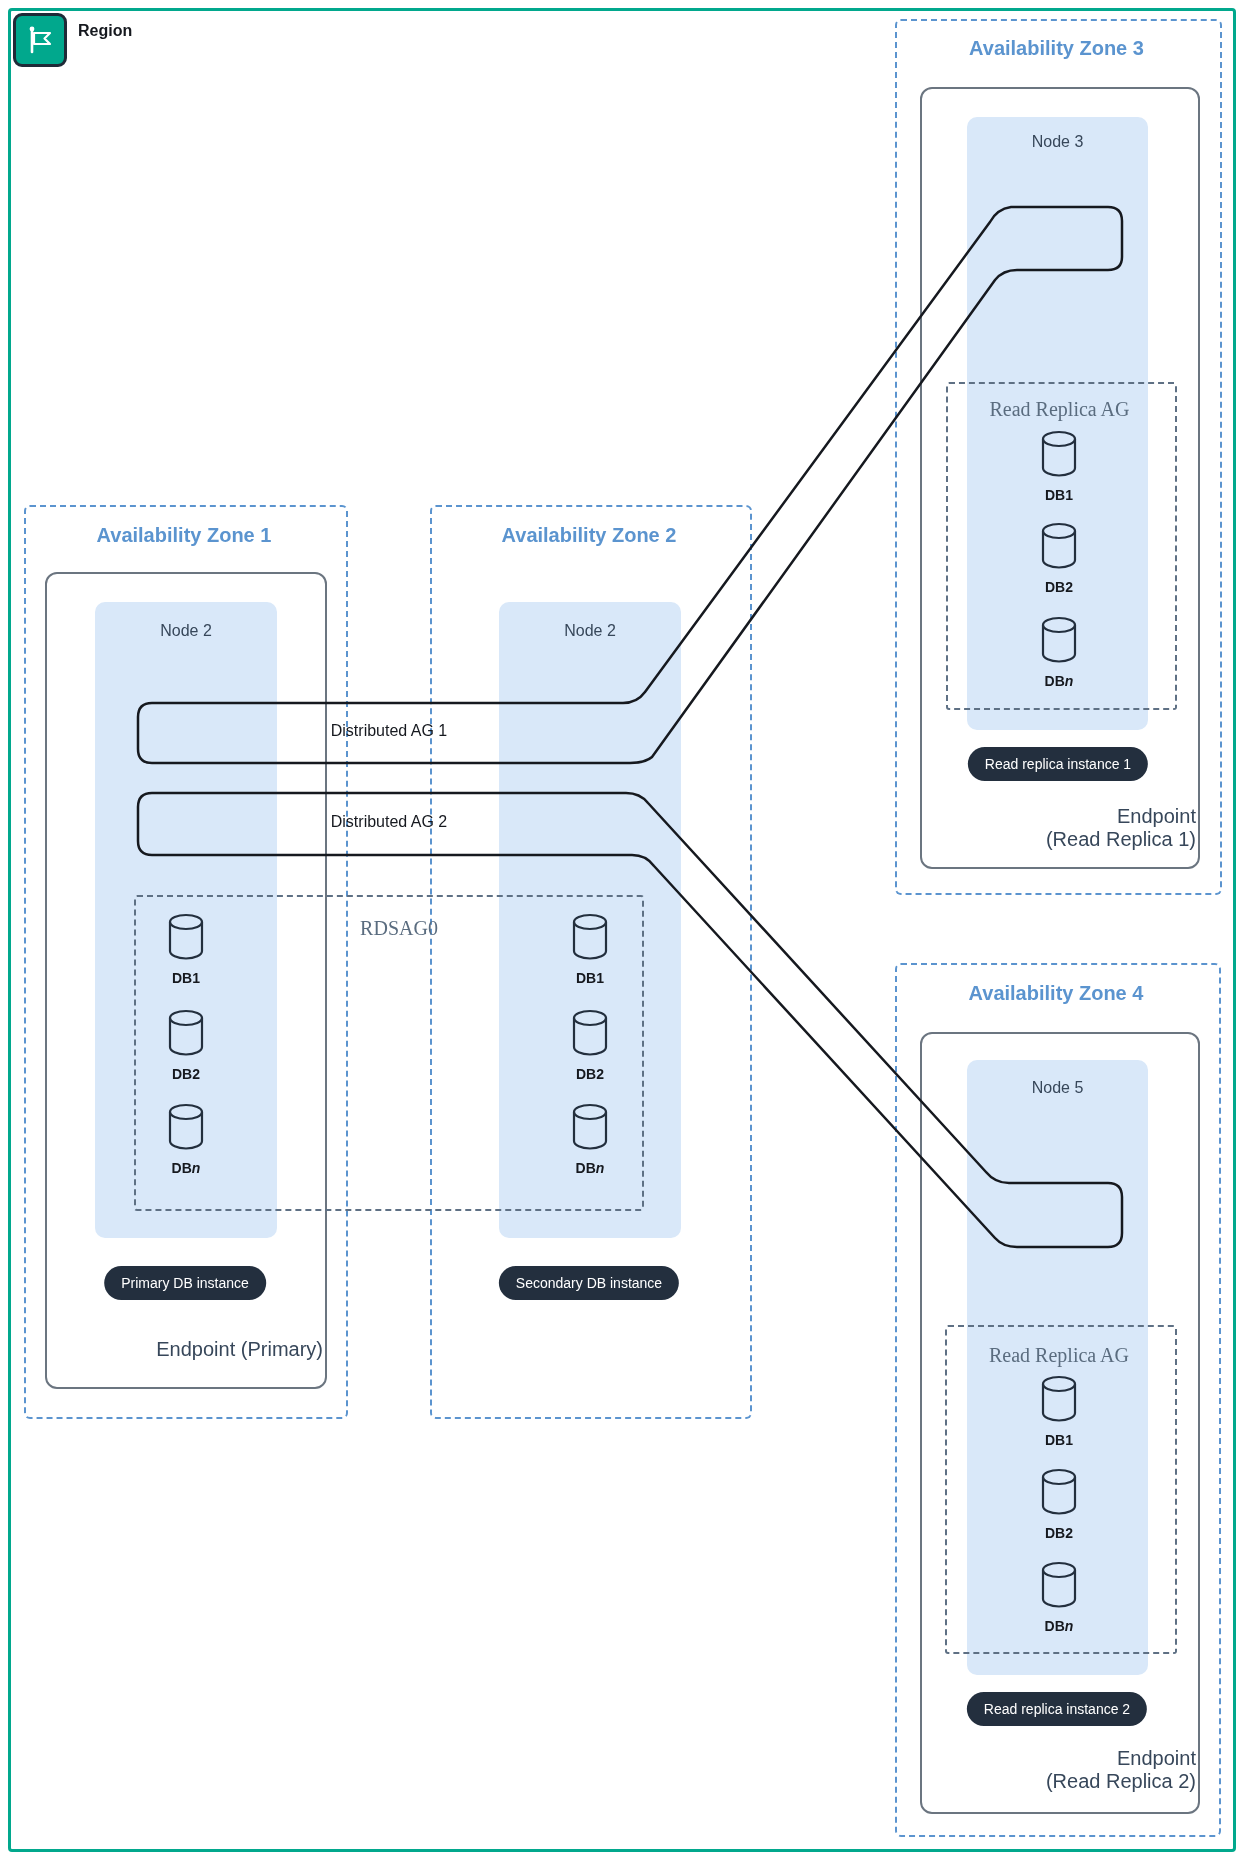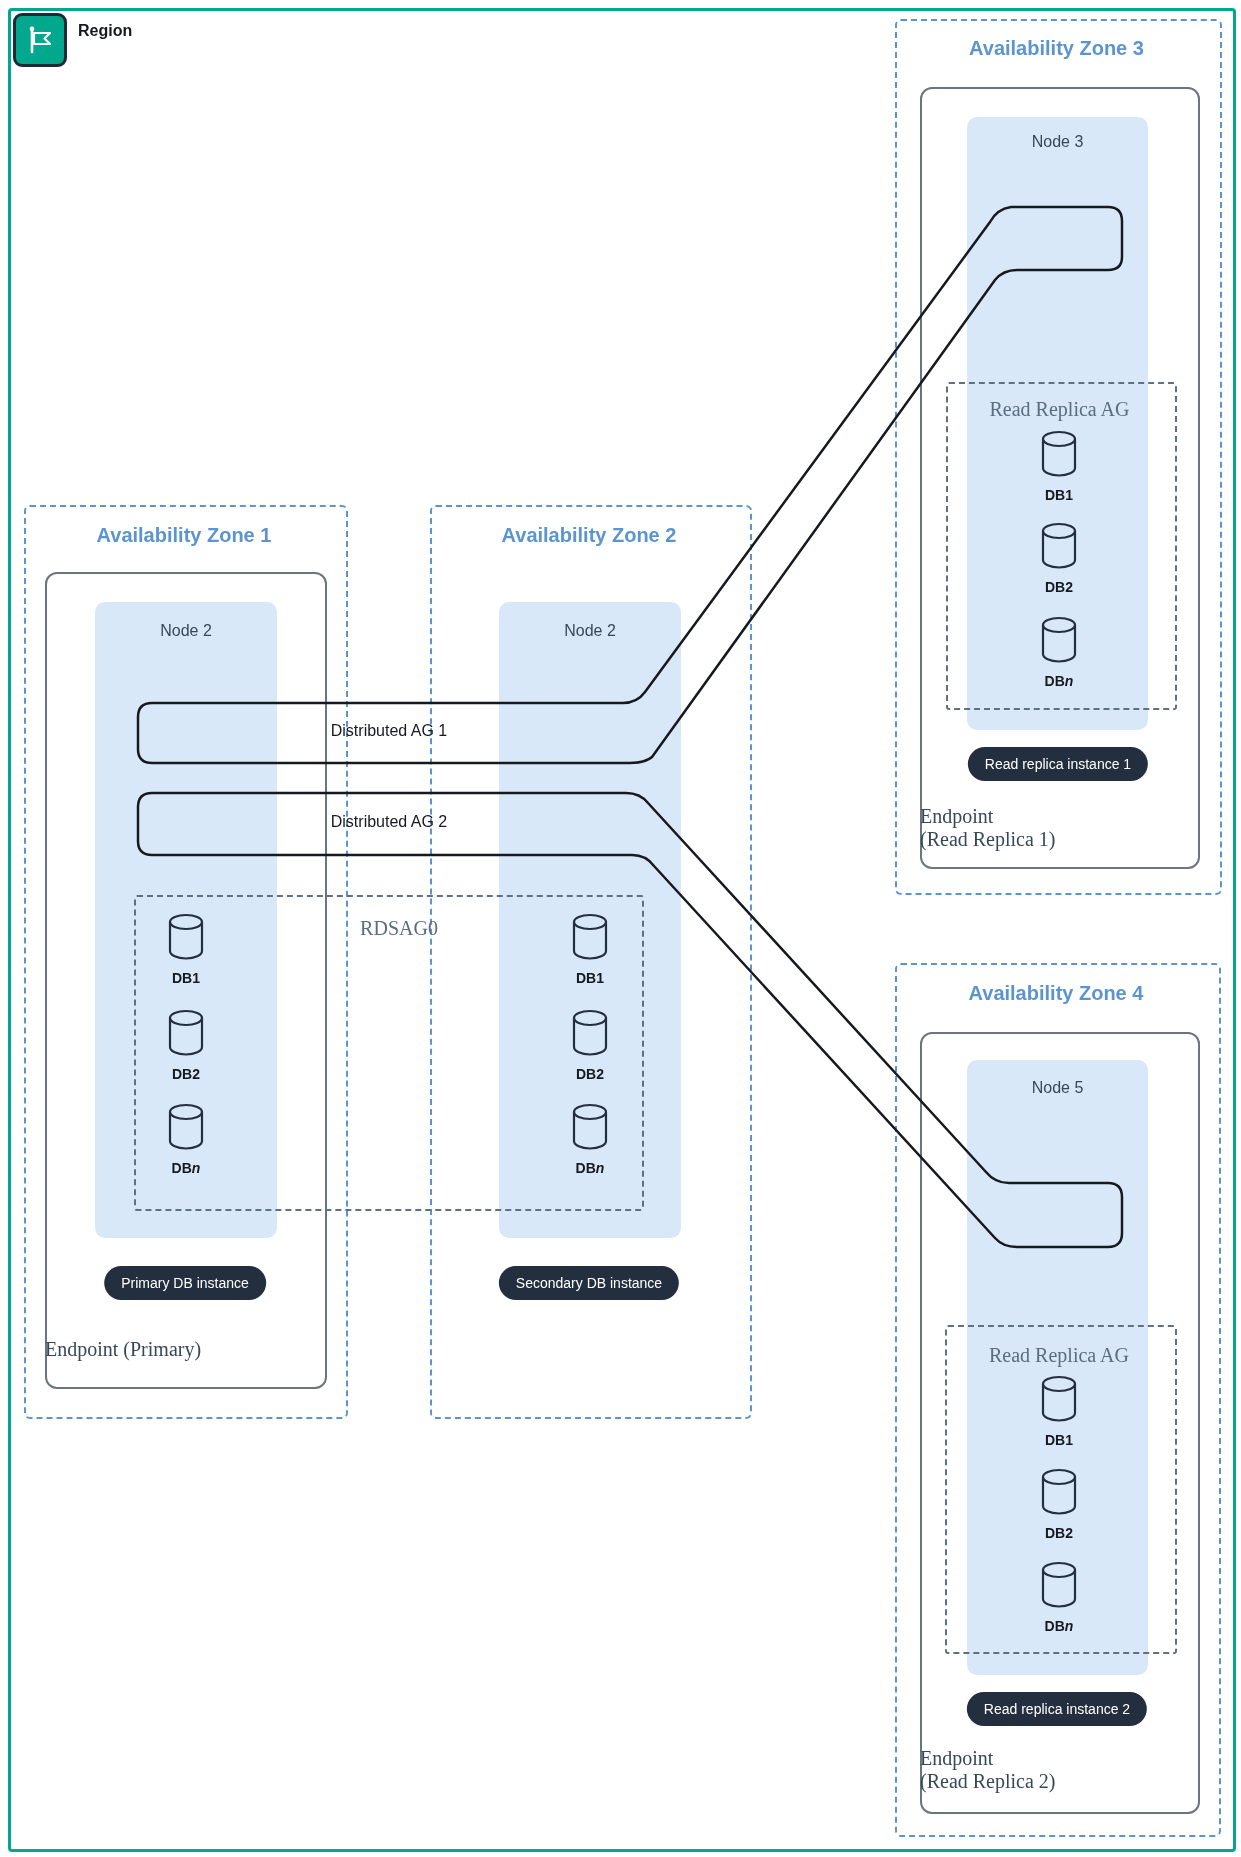--- a/index.html
+++ b/index.html
@@ -27,21 +27,21 @@
   .group-title{font-size:20px;color:#5A6C7F;text-align:center;font-family:Liberation Serif, serif;}
   
   .db{width:80px;text-align:center;}
   .db svg{display:block;margin:0 auto;}
   .db-label{margin-top:9px;font-size:14px;font-weight:bold;color:#16191F;}
   .db-label i{font-style:italic;}
   
   .badge{height:34px;line-height:34px;padding:0 17px;background:#232F3E;border-radius:17px;
     color:#ffffff;font-size:14px;white-space:nowrap;transform:translateX(-50%);}
   
-  .endpoint-label{font-size:20px;font-weight:500;color:#37475A;text-align:left;line-height:23px;font-family:Liberation Serif, serif;}
+  .endpoint-label{font-size:20px;font-weight:500;color:#37475A;text-align:right;line-height:23px;}
   
   .ag-label{font-size:16px;font-weight:normal;color:#16191F;text-align:center;z-index:7;}
   
   .pipes{left:0;top:0;z-index:6;pointer-events:none;}
   .z1{z-index:1}.z2{z-index:2}.z3{z-index:3}.z4{z-index:4}.z5{z-index:5}
 </style>
 </head>
 <body>
 
 <div id="canvas">

